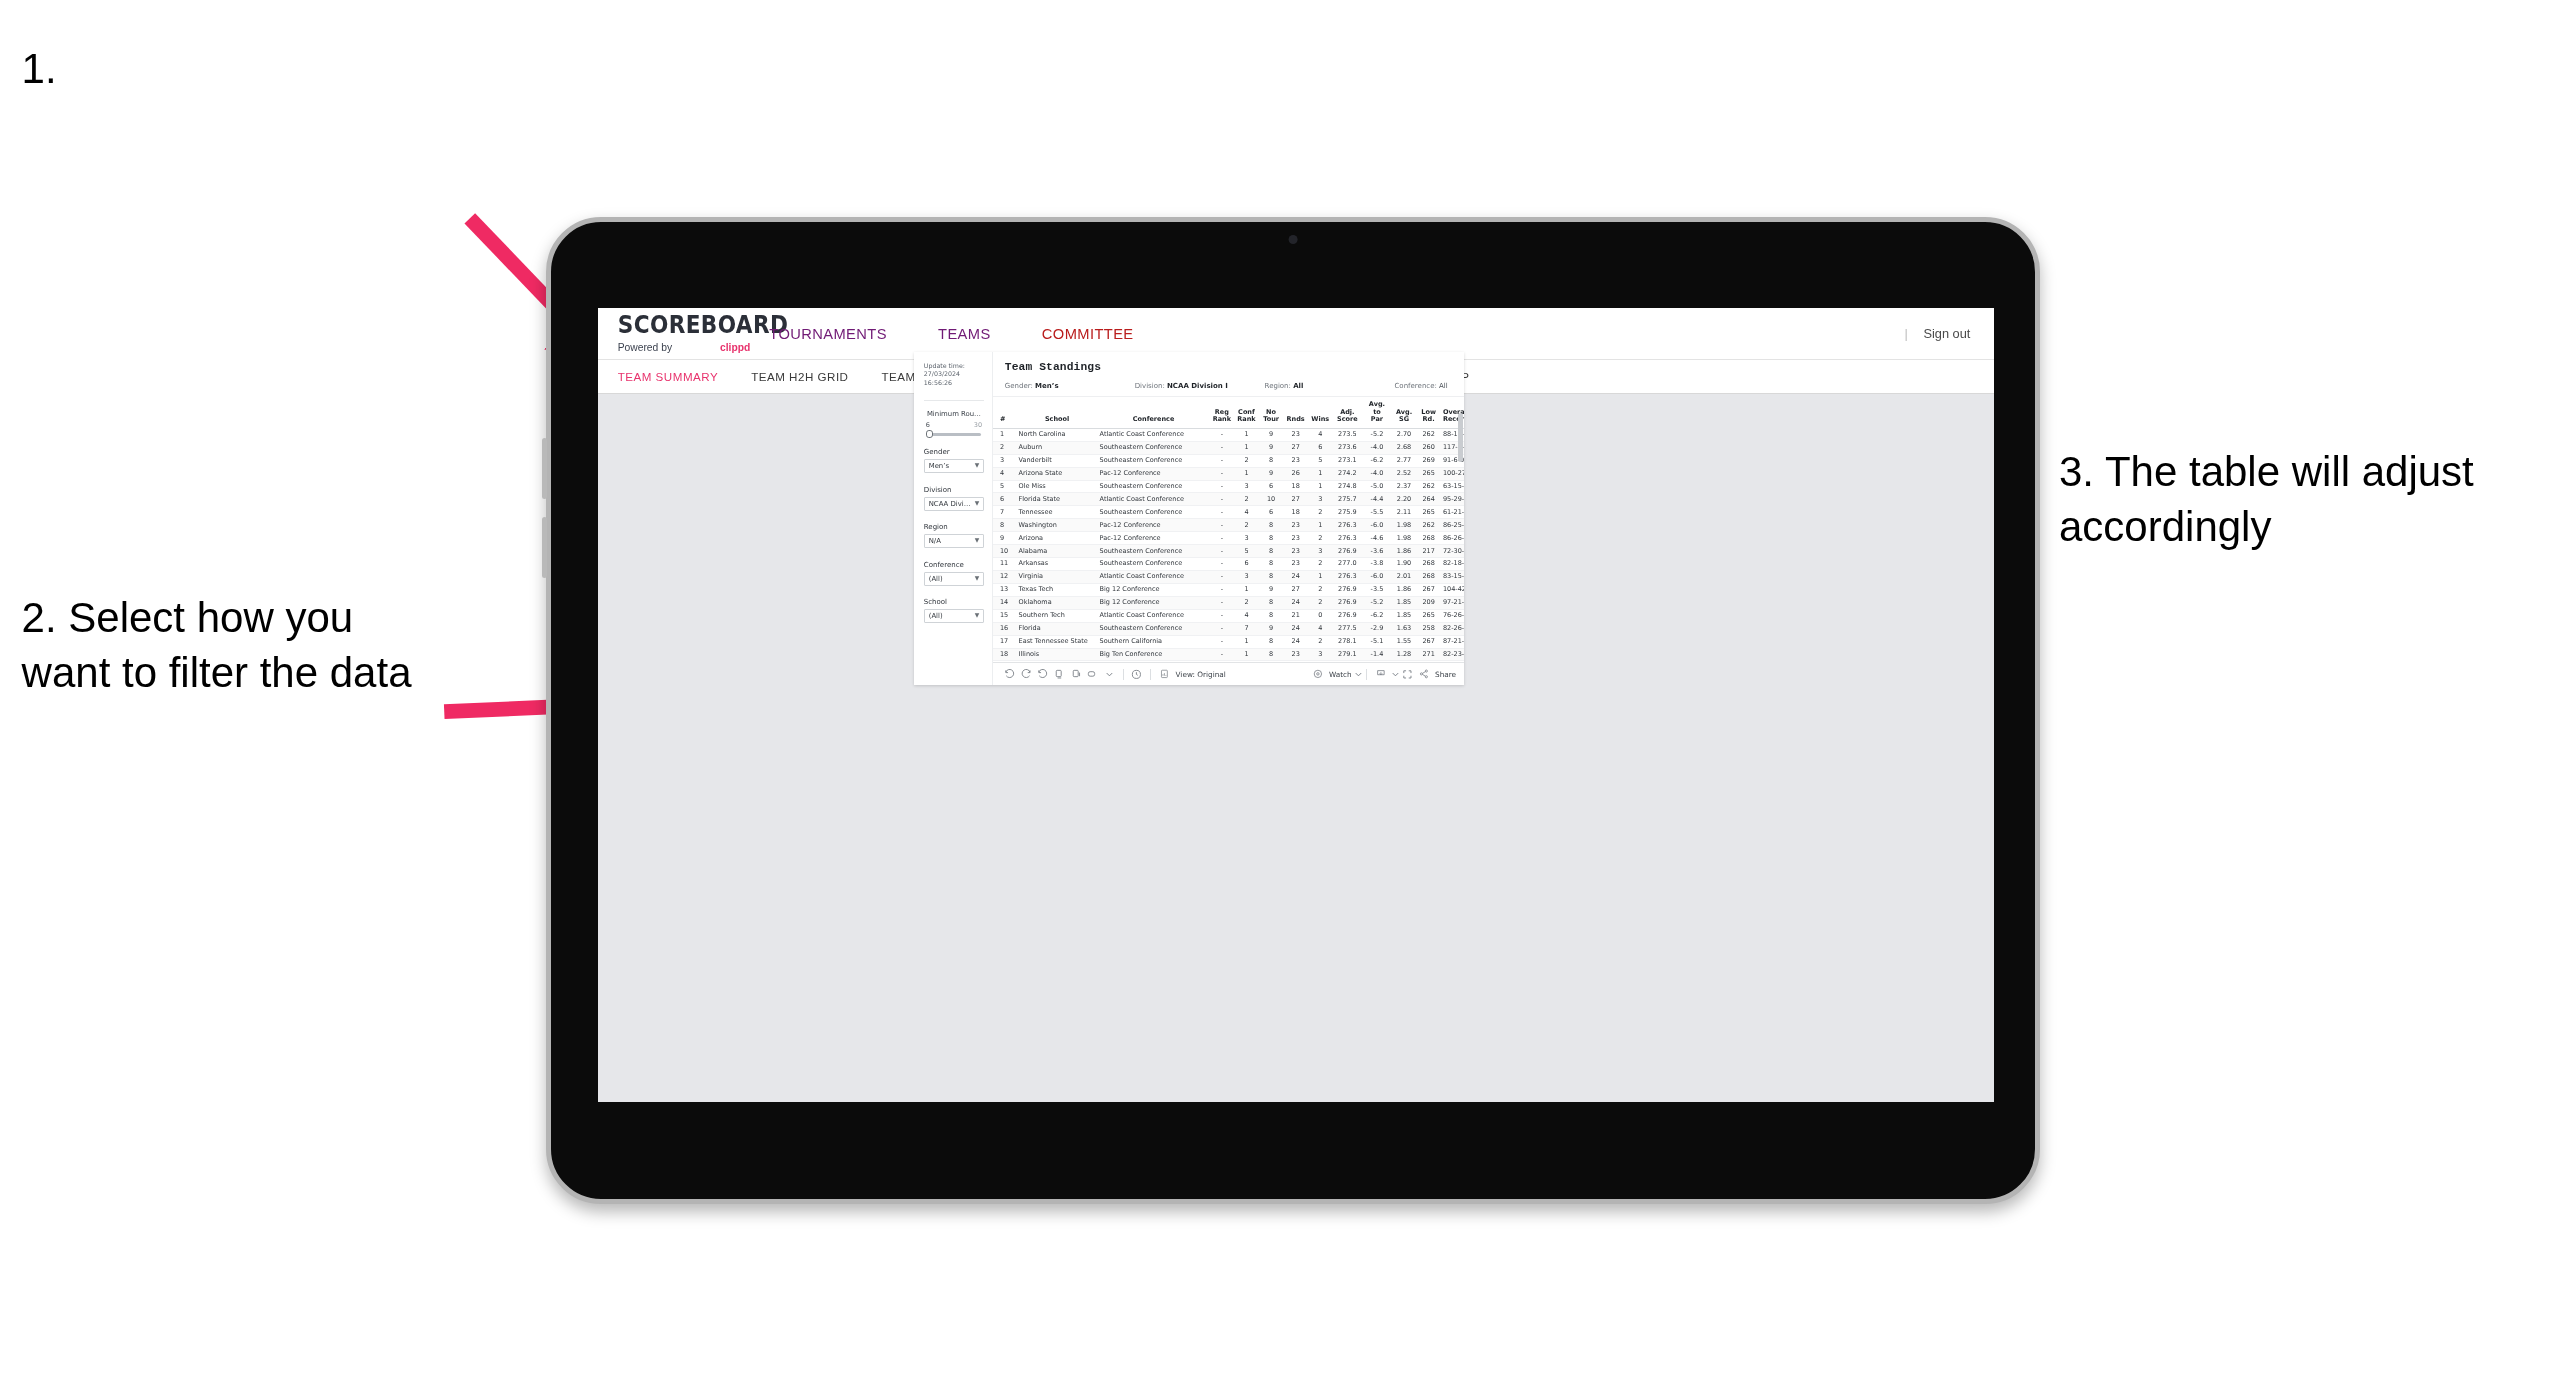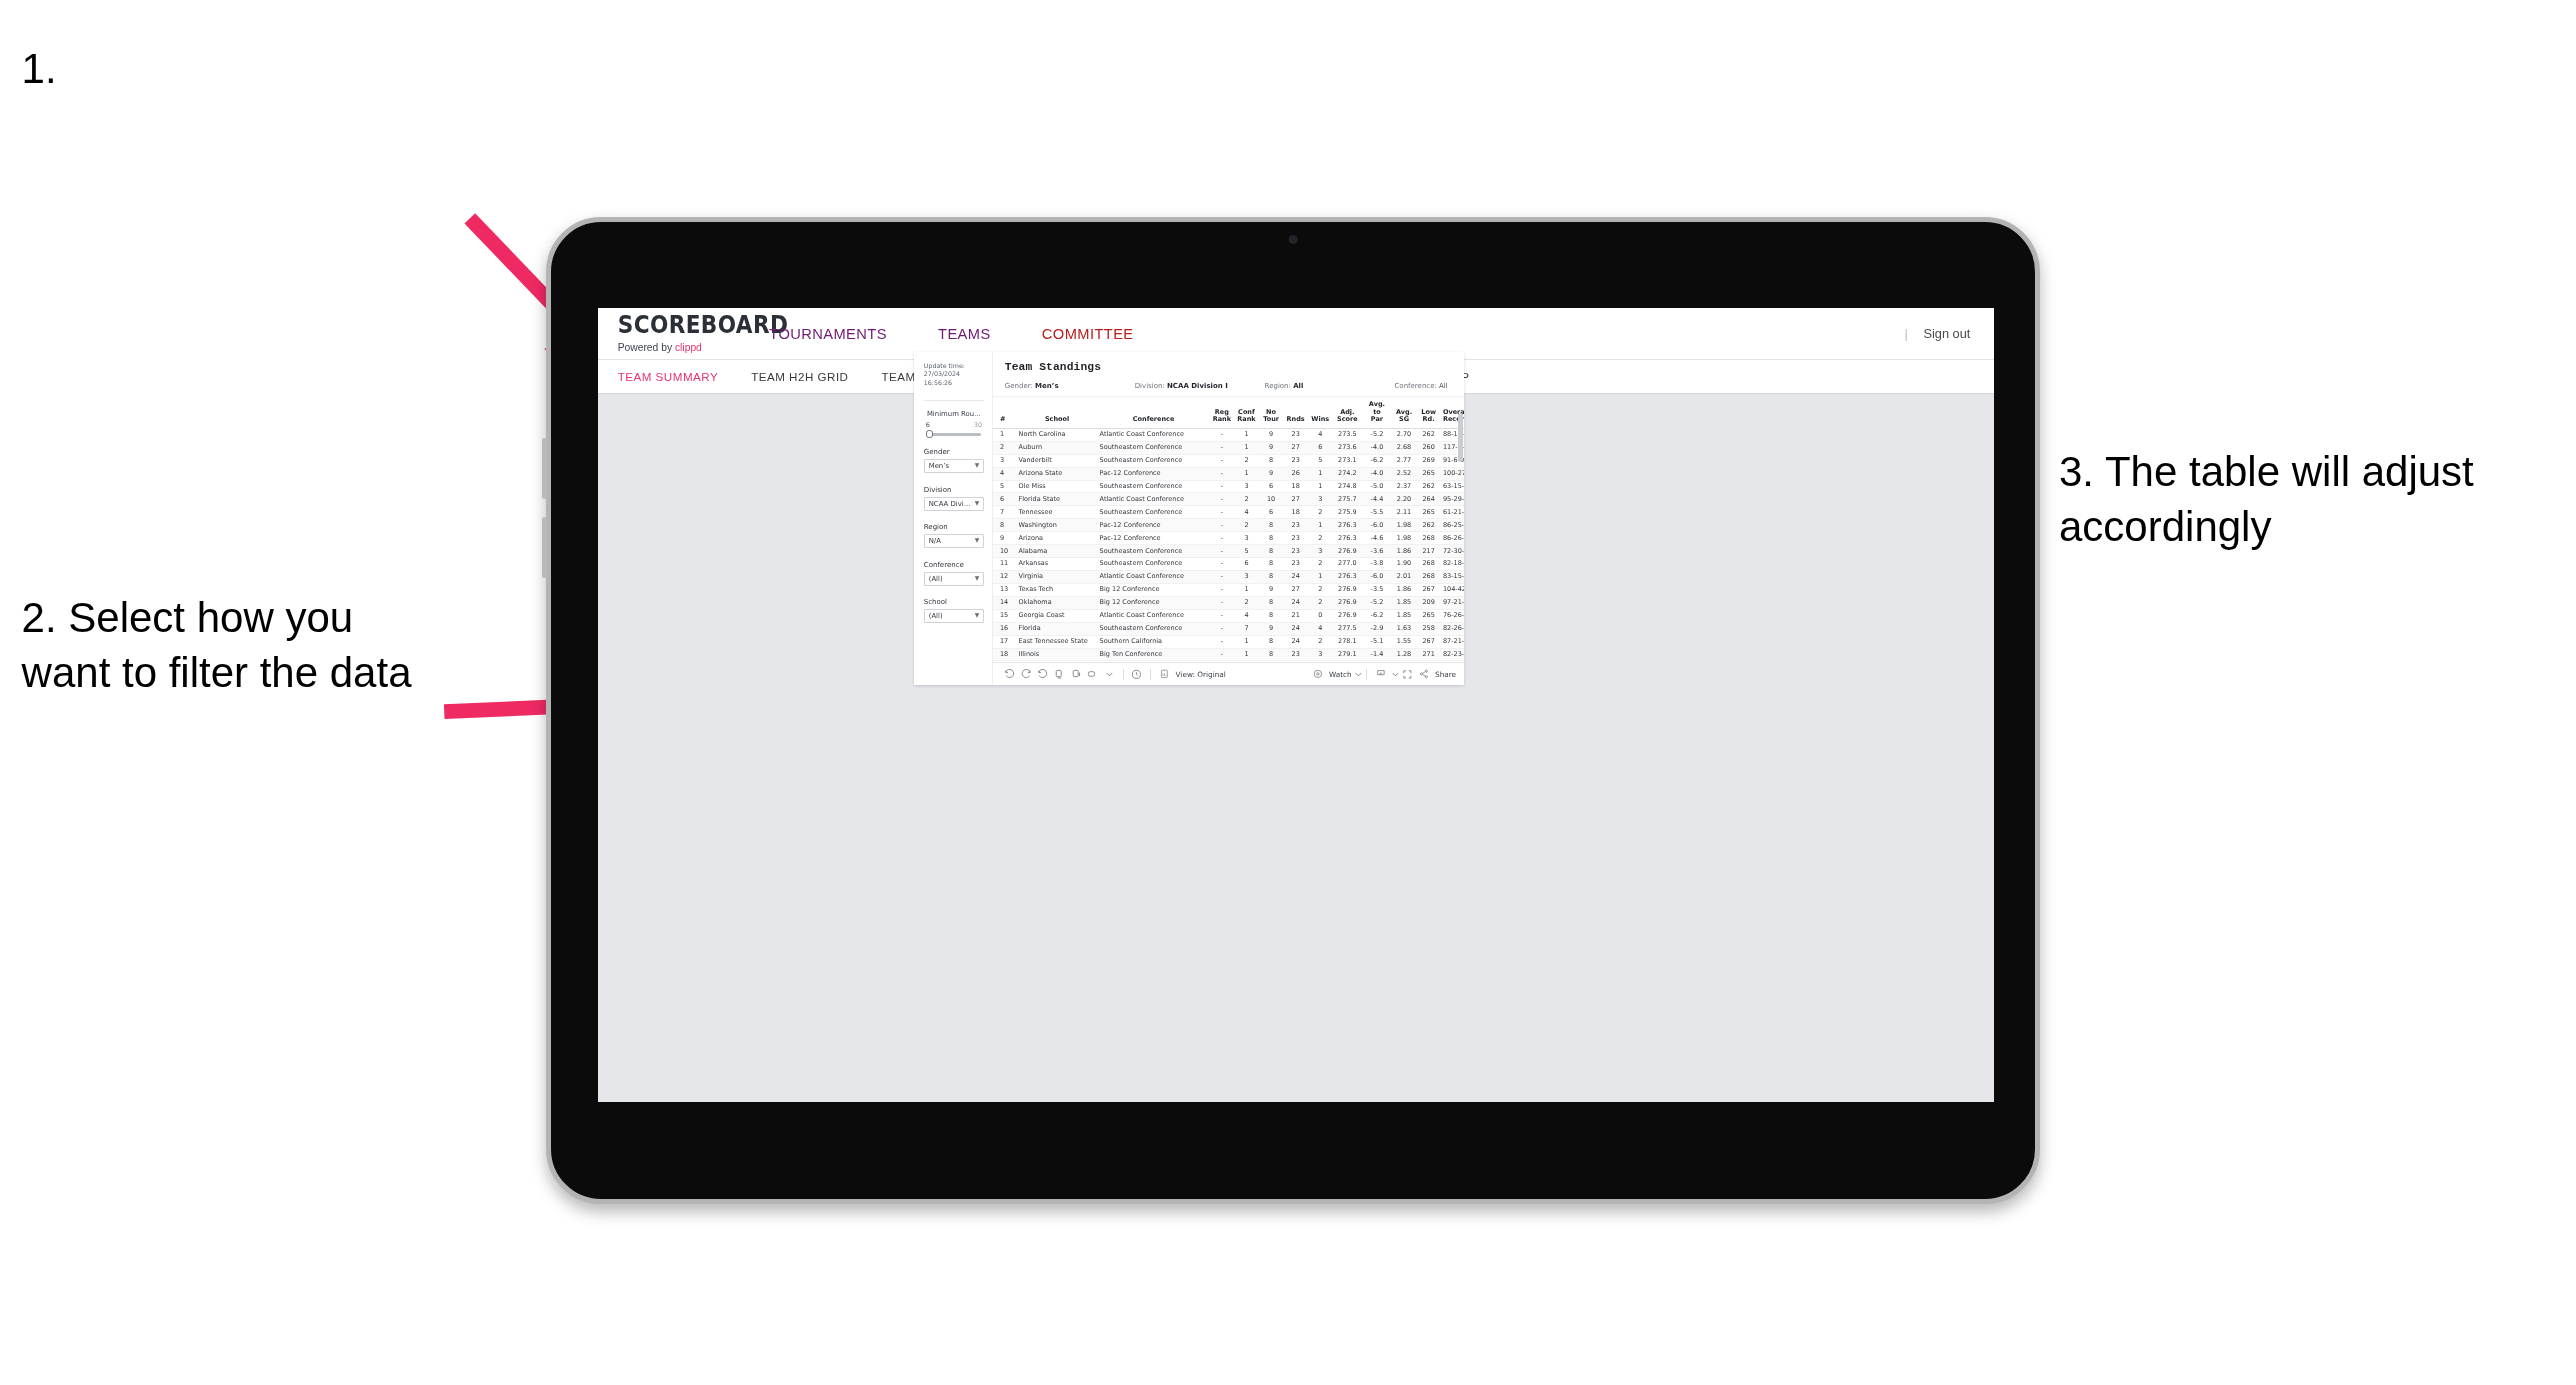--- a/index.html
+++ b/index.html
@@ -40,21 +40,21 @@
     position:absolute;left:47px;top:86px;width:1396px;height:794px;
     background:#e6e7ea;overflow:hidden;
   }
 
   
   #topnav{height:51px;background:#fff;display:flex;align-items:stretch;position:relative;}
   #logo-wrap{width:126px;display:flex;flex-direction:column;justify-content:center;padding-left:19.7px;}
   #logo-main{font-family:"DejaVu Sans",sans-serif;font-weight:700;font-size:21.6px;letter-spacing:0.4px;
      color:#2b2f38;line-height:1;transform:scaleY(1.18);transform-origin:left center;}
   #logo-sub{font-size:10.3px;color:#3d4350;margin-top:5.9px;white-space:nowrap;}
-  #logo-sub .brand{color:#e8336d;font-weight:400;}
+  #logo-sub .brand{color:#e8336d;font-weight:700;margin-left:45px;}
   .topnav-item{display:flex;align-items:center;padding:0 25.6px;font-size:14.7px;color:#701a75;
      letter-spacing:0.4px;position:relative;}
   .topnav-item.active{color:#b91c1c;}
   .topnav-item.active:after{content:"";position:absolute;left:5.9px;right:5.9px;bottom:0;height:2.9px;background:#b9355e;}
   #topnav-right{margin-left:auto;display:flex;align-items:center;padding-right:23.6px;gap:15.7px;
      font-size:12.8px;color:#4a4a4a;}
   #topnav-right .sep{color:#bdbdbd;}
 
   
   #subnav{height:33px;background:#fff;border-top:1px solid #e3e3e3;border-bottom:1px solid #d8d8d8;
@@ -472,21 +472,21 @@
                     <td class="c-num">24</td>
                     <td class="c-num">2</td>
                     <td class="c-num3">276.9</td>
                     <td class="c-num3">-5.2</td>
                     <td class="c-num">1.85</td>
                     <td class="c-num">209</td>
                     <td class="c-rec">97-21-1</td>
                   </tr>
                   <tr>
                     <td class="c-rank">15</td>
-                    <td class="c-school">Georgia Coast</td>
+                    <td class="c-school">Southern Tech</td>
                     <td class="c-conf">Atlantic Coast Conference</td>
                     <td class="c-num">-</td>
                     <td class="c-num">4</td>
                     <td class="c-num">8</td>
                     <td class="c-num">21</td>
                     <td class="c-num">0</td>
                     <td class="c-num3">276.9</td>
                     <td class="c-num3">-6.2</td>
                     <td class="c-num">1.85</td>
                     <td class="c-num">265</td>

